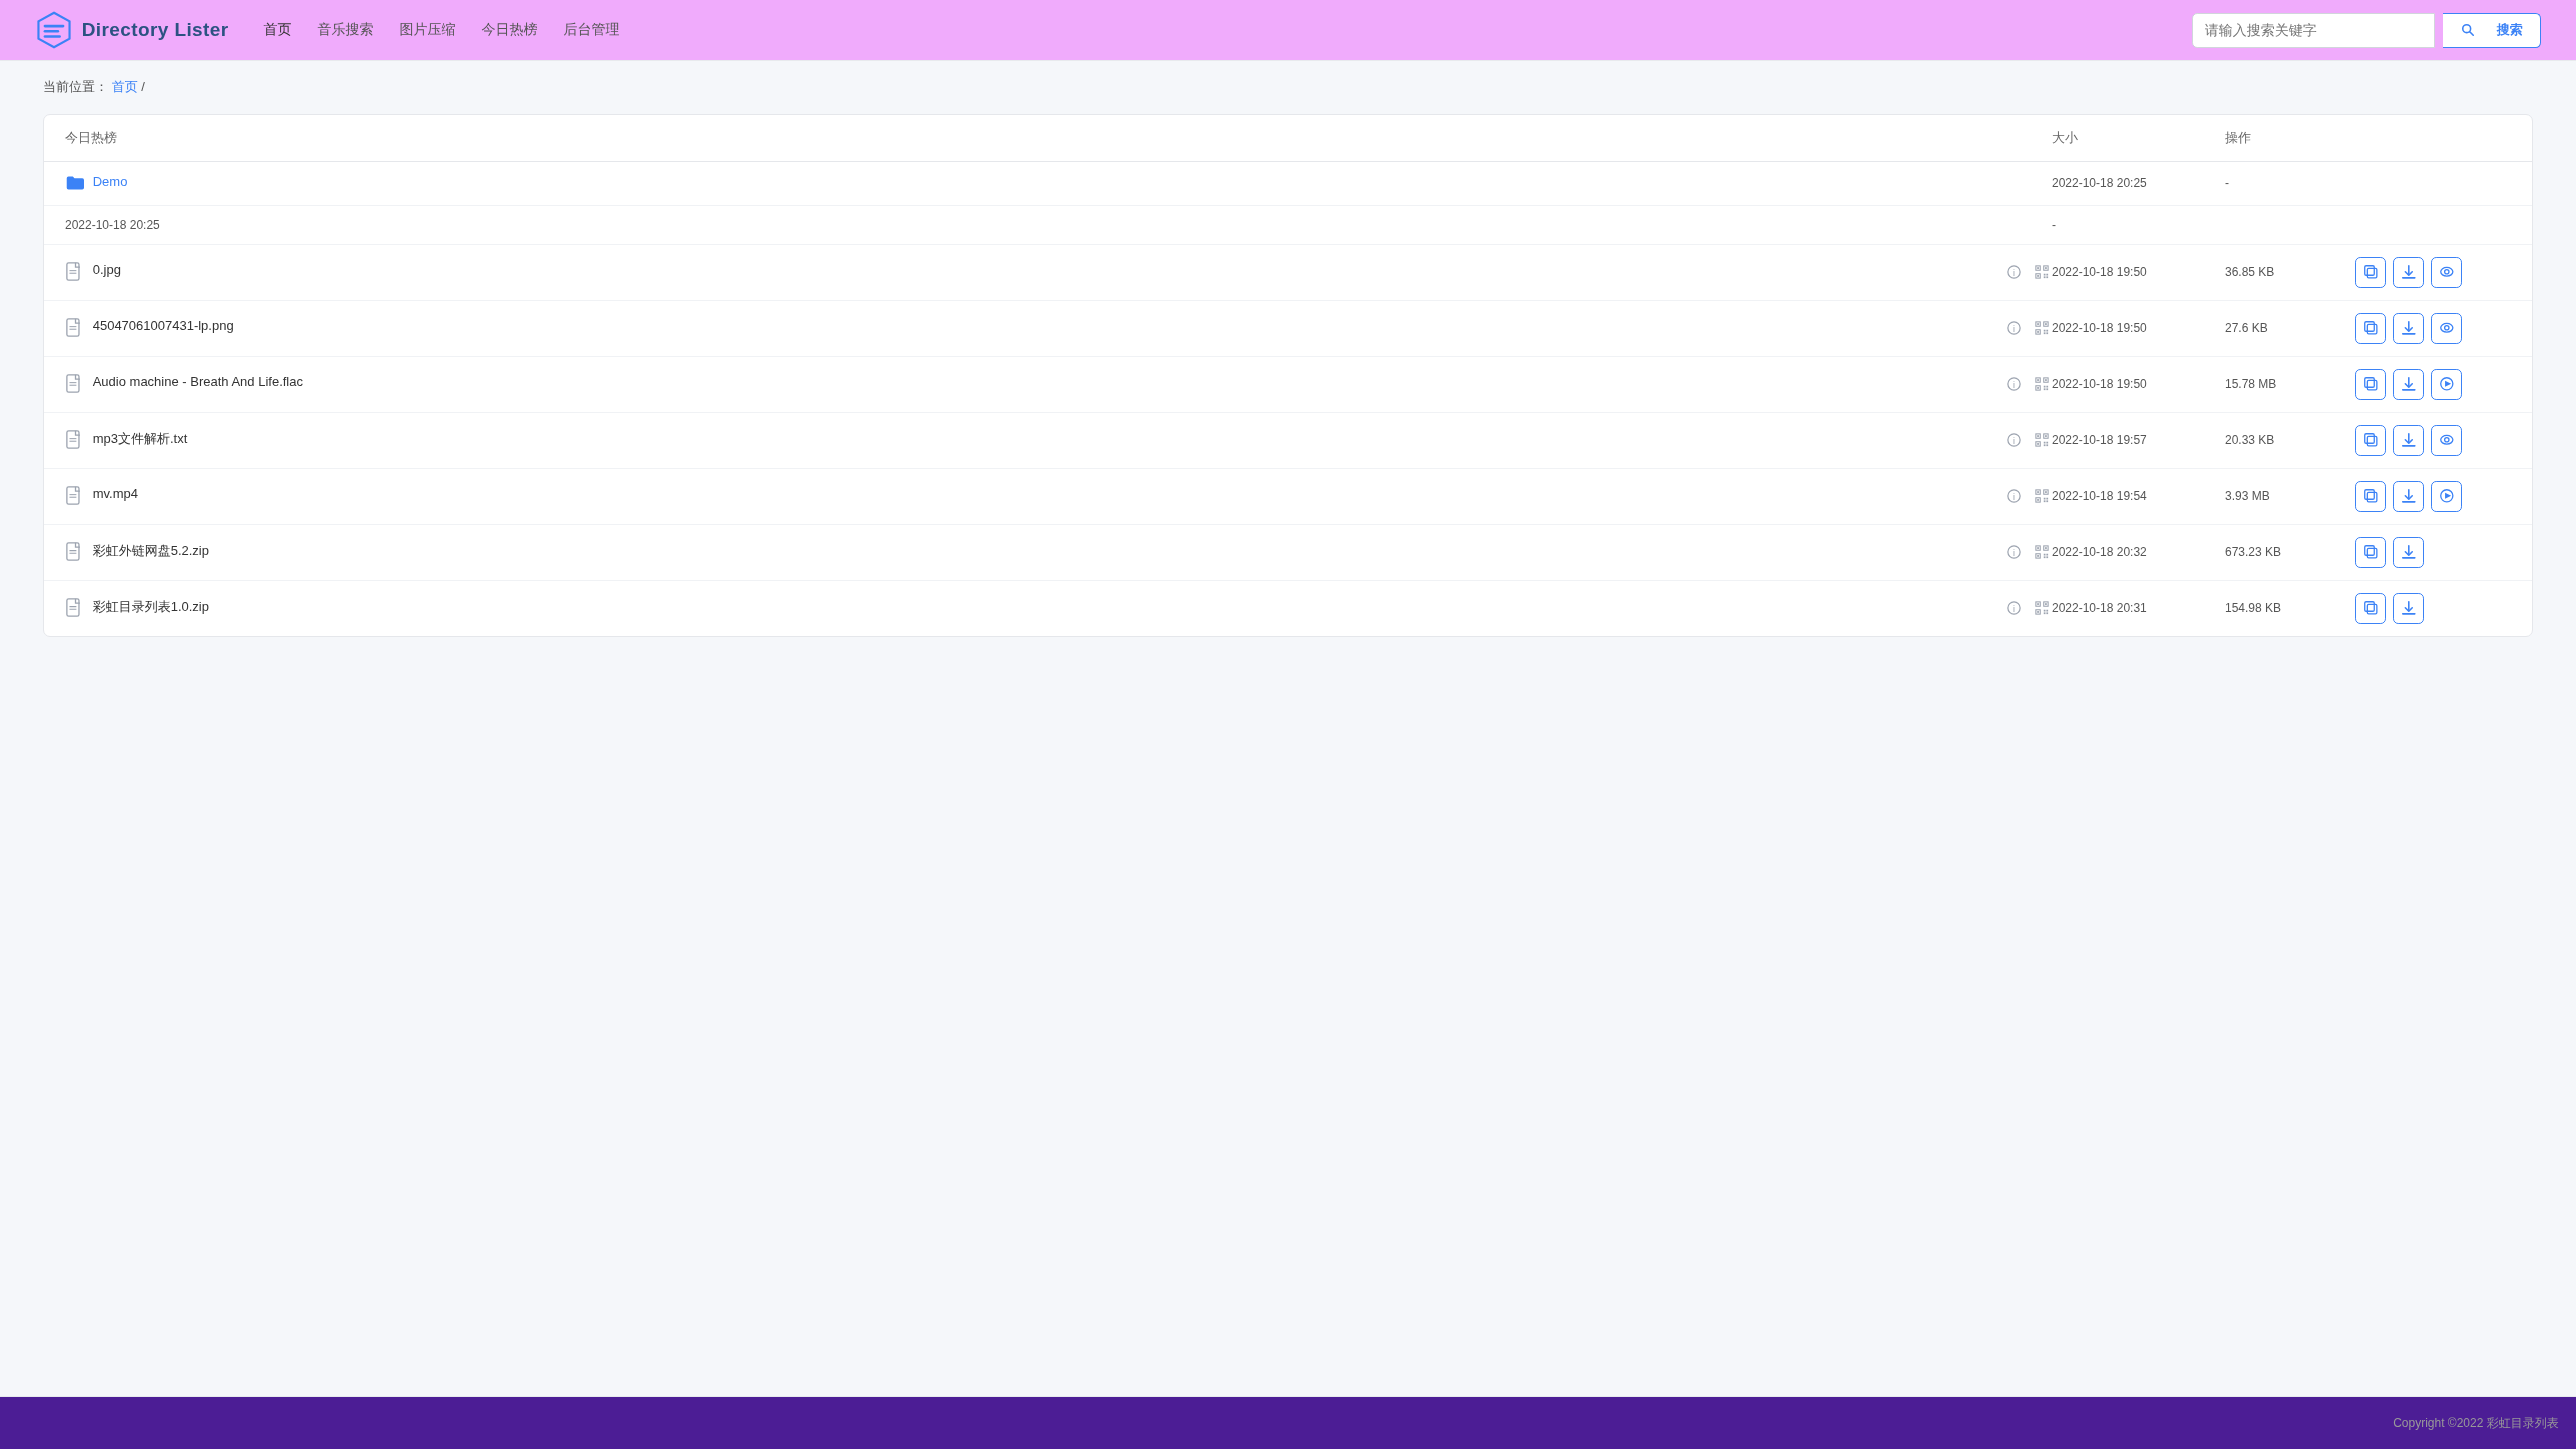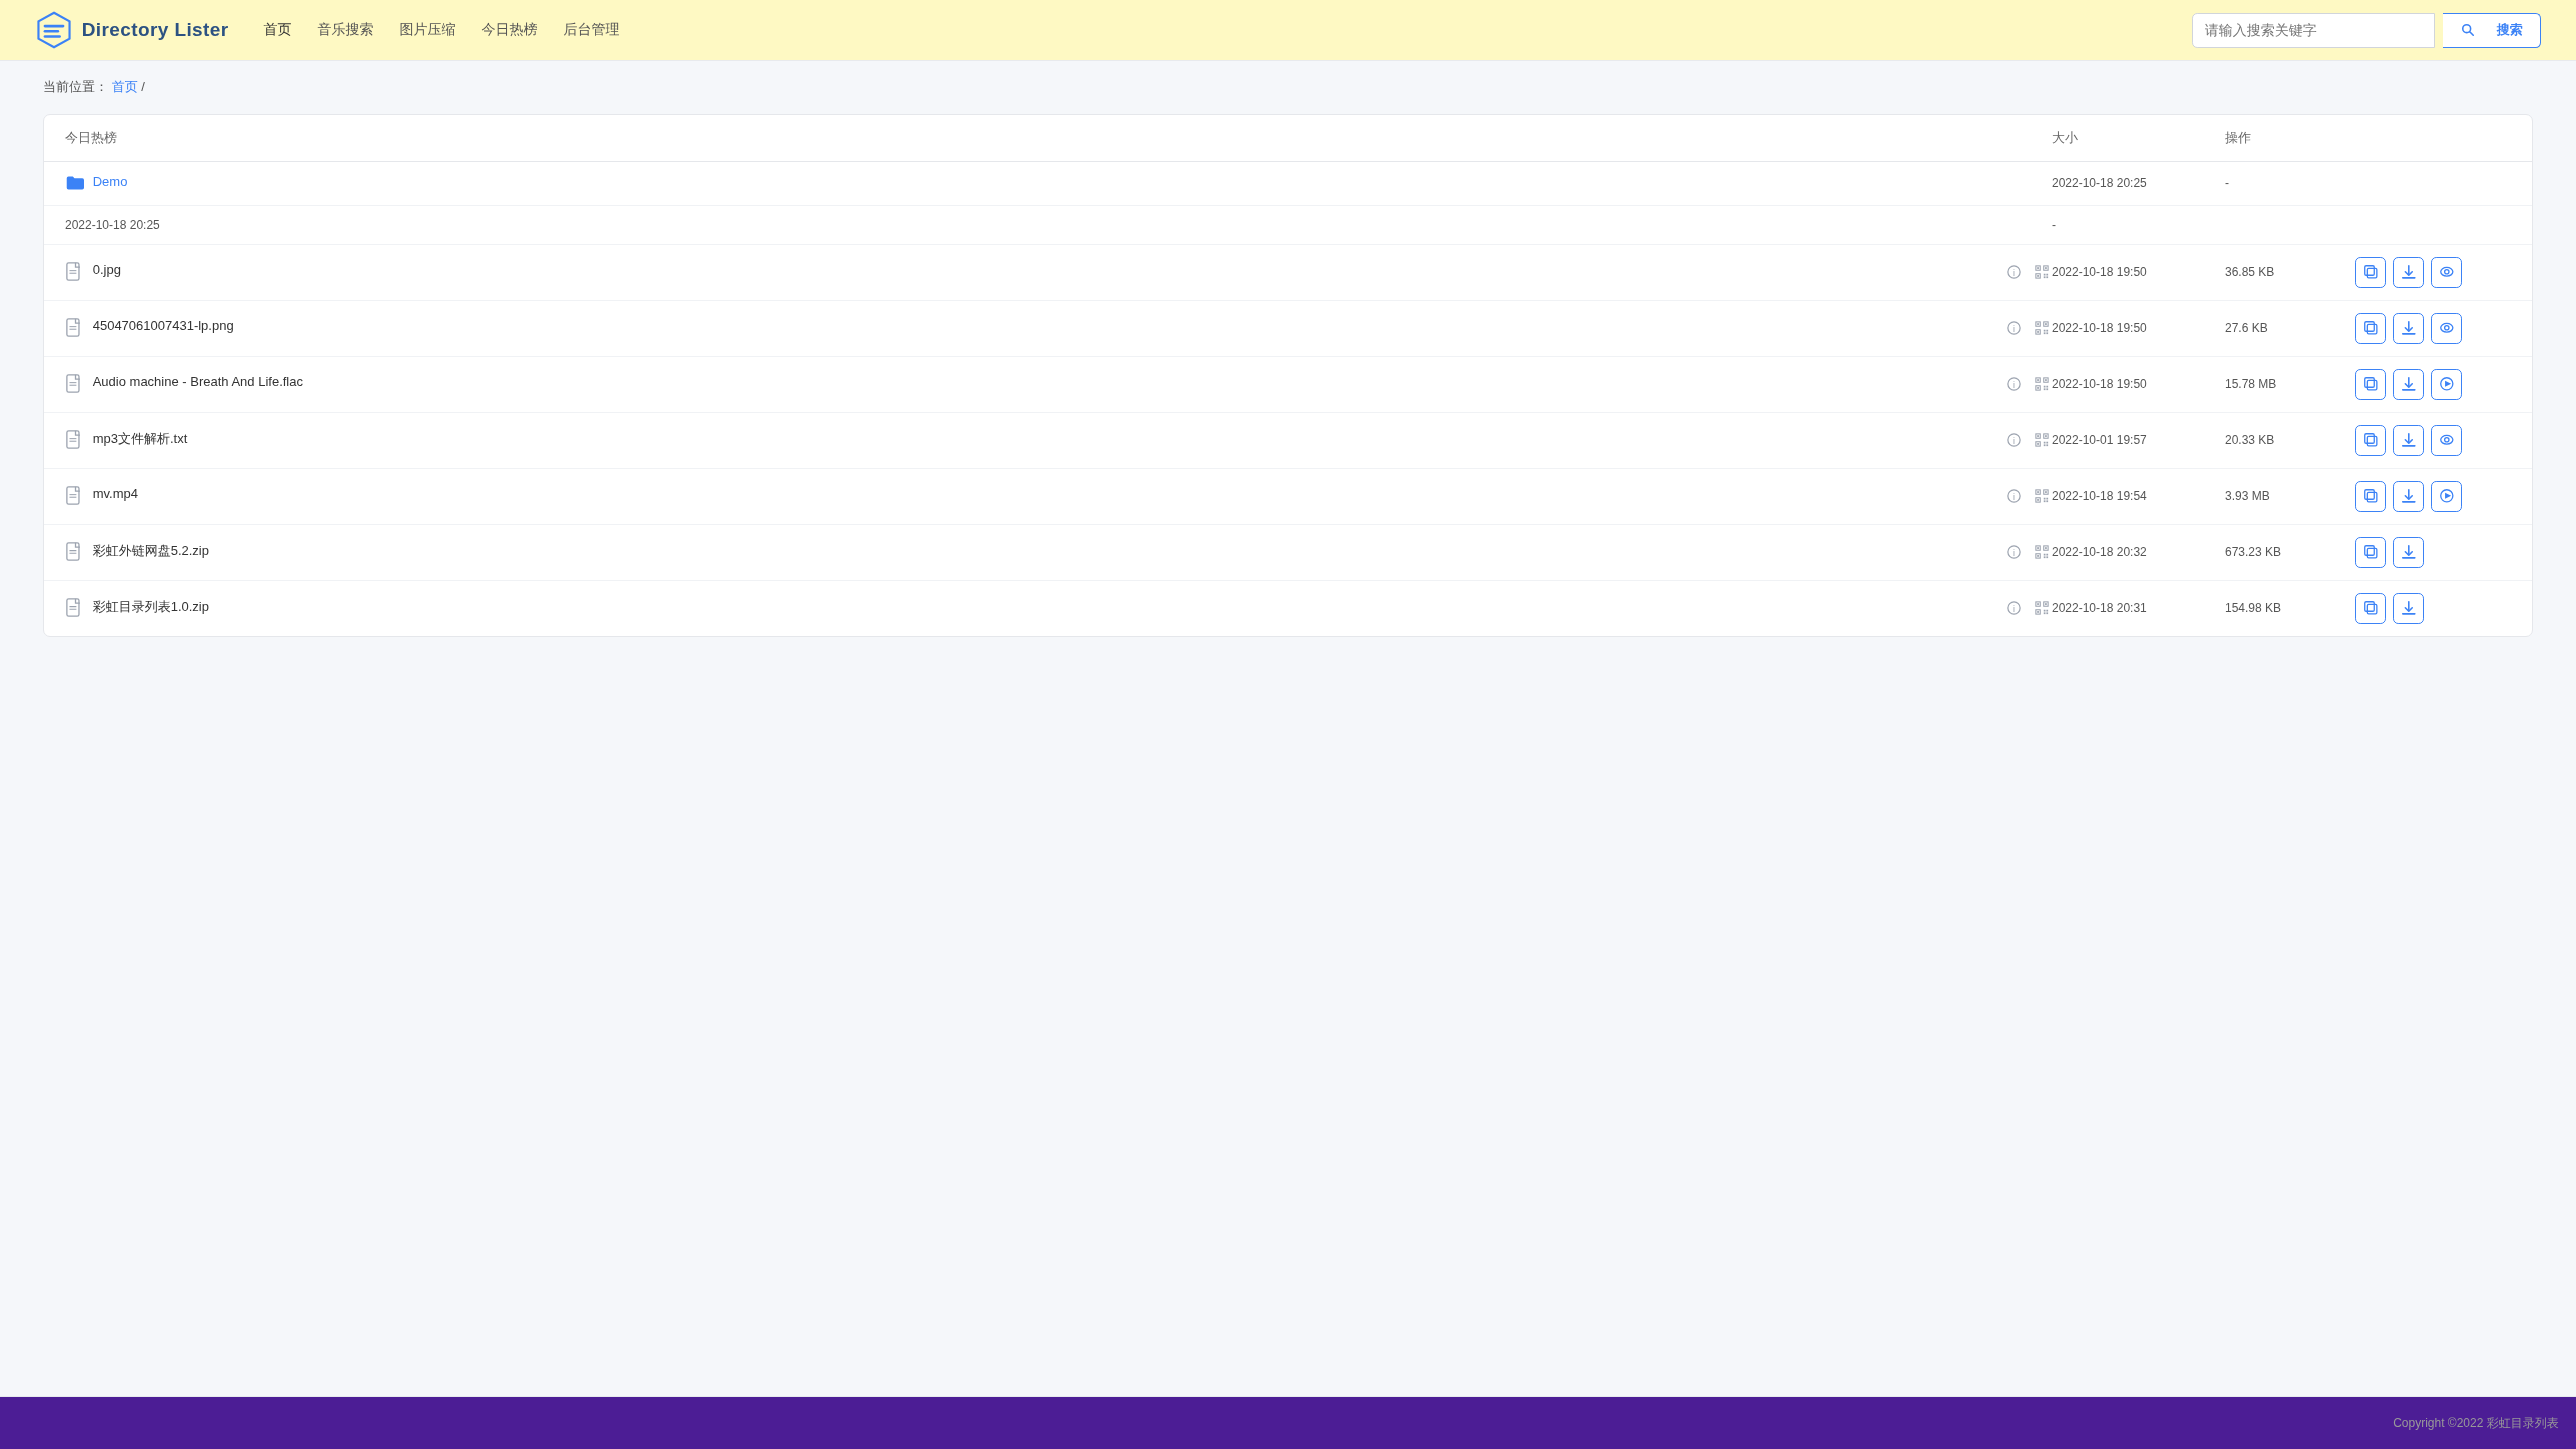--- a/index.html
+++ b/index.html
@@ -7,21 +7,21 @@
       font-family: -apple-system, BlinkMacSystemFont, 'Segoe UI', 'PingFang SC', 'Microsoft YaHei', sans-serif;
       background: #f5f7fa;
       color: #333;
       min-height: 100vh;
       display: flex;
       flex-direction: column;
     }
 
     
     .header {
-      background: #fef9c3;
+      background: #f0abfc;
       border-bottom: 0.9px solid #e8eaed;
       padding: 16px 35px;
       height: 61px;
       display: flex;
       align-items: center;
       justify-content: space-between;
     }
     .header-left {
       display: flex;
       align-items: center;
@@ -486,21 +486,21 @@
                 <rect x="11.5" y="2.5" width="2" height="2" fill="#9ca3af"></rect>
                 <rect x="2.5" y="11.5" width="2" height="2" fill="#9ca3af"></rect>
                 <rect x="10" y="10" width="2" height="2" fill="#9ca3af"></rect>
                 <rect x="13" y="10" width="2" height="2" fill="#9ca3af"></rect>
                 <rect x="10" y="13" width="2" height="2" fill="#9ca3af"></rect>
                 <rect x="13" y="13" width="2" height="2" fill="#9ca3af"></rect>
               </svg>
           </button>
         </div>
       </div>
-      <span class="time-cell">2022-10-01 19:57</span>
+      <span class="time-cell">2022-10-18 19:57</span>
       <span class="size-cell">20.33 KB</span>
       <div class="action-cell">
         <button class="action-btn">
           <svg width="15.6" height="15.6" viewBox="0 0 18 18">
               <rect x="5" y="5" width="11" height="11" rx="1.5" fill="none" stroke="#3b82f6" stroke-width="1.5"></rect>
               <rect x="2" y="2" width="11" height="11" rx="1.5" fill="none" stroke="#3b82f6" stroke-width="1.5"></rect>
             </svg>
         </button>
         <button class="action-btn">
           <svg width="15.6" height="15.6" viewBox="0 0 18 18">

